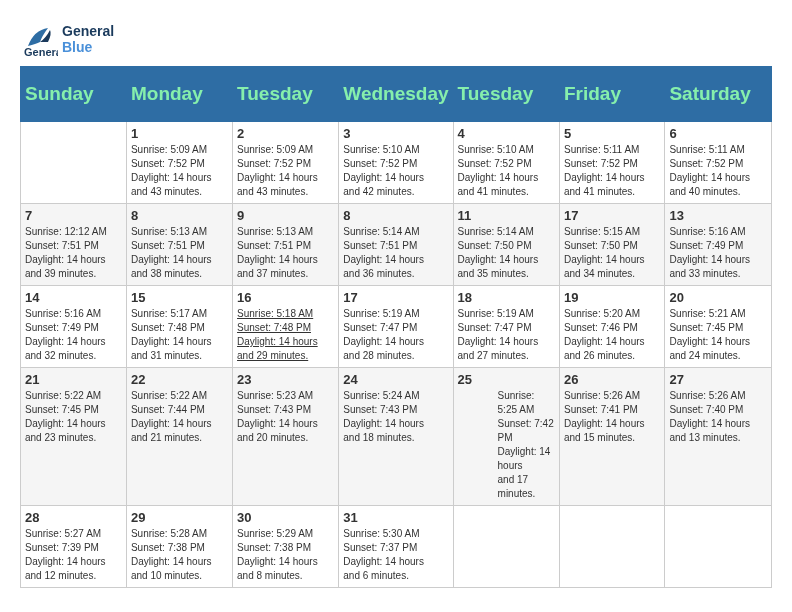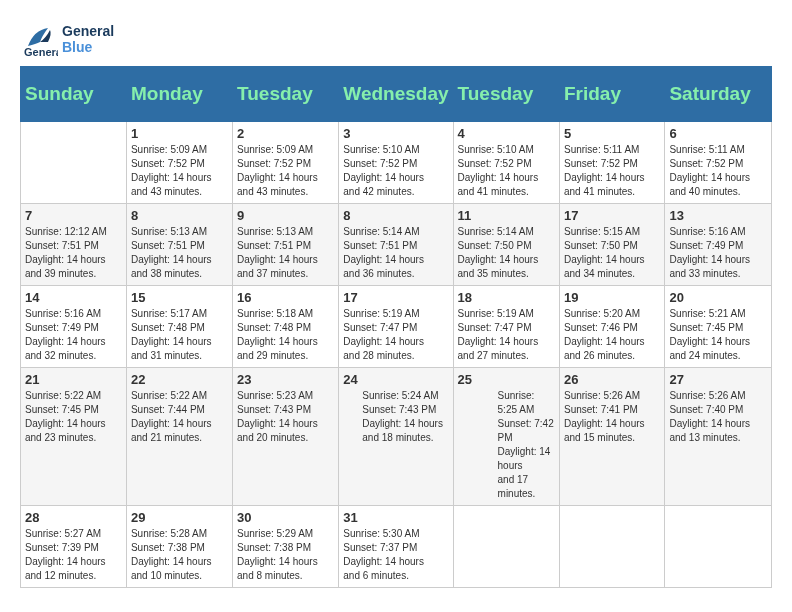--- a/index.html
+++ b/index.html
@@ -227,21 +227,21 @@
         </td>
         <td>
           <span class="day-number">15</span>
           <div class="day-info" style="white-space: pre-line;">Sunrise: 5:17 AM
 Sunset: 7:48 PM
 Daylight: 14 hours
 and 31 minutes.</div>
         </td>
         <td>
           <span class="day-number">16</span>
-          <div class="day-info" style="white-space: pre-line;">Sunrise: 5:18 AM
+          <div class="day-info" style="white-space: pre-line; text-decoration: underline;">Sunrise: 5:18 AM
 Sunset: 7:48 PM
 Daylight: 14 hours
 and 29 minutes.</div>
         </td>
         <td>
           <span class="day-number">17</span>
           <div class="day-info" style="white-space: pre-line;">Sunrise: 5:19 AM
 Sunset: 7:47 PM
 Daylight: 14 hours
 and 28 minutes.</div>
@@ -285,21 +285,21 @@
         </td>
         <td>
           <span class="day-number">23</span>
           <div class="day-info" style="white-space: pre-line;">Sunrise: 5:23 AM
 Sunset: 7:43 PM
 Daylight: 14 hours
 and 20 minutes.</div>
         </td>
         <td>
           <span class="day-number">24</span>
-          <div class="day-info" style="white-space: pre-line; margin-left: 19px;">Sunrise: 5:24 AM
+          <div class="day-info" style="white-space: pre-line;">Sunrise: 5:24 AM
 Sunset: 7:43 PM
 Daylight: 14 hours
 and 18 minutes.</div>
         </td>
         <td>
           <span class="day-number">25</span>
           <div class="day-info" style="white-space: pre-line; margin-left: 40px;">Sunrise: 5:25 AM
 Sunset: 7:42 PM
 Daylight: 14 hours
 and 17 minutes.</div>

